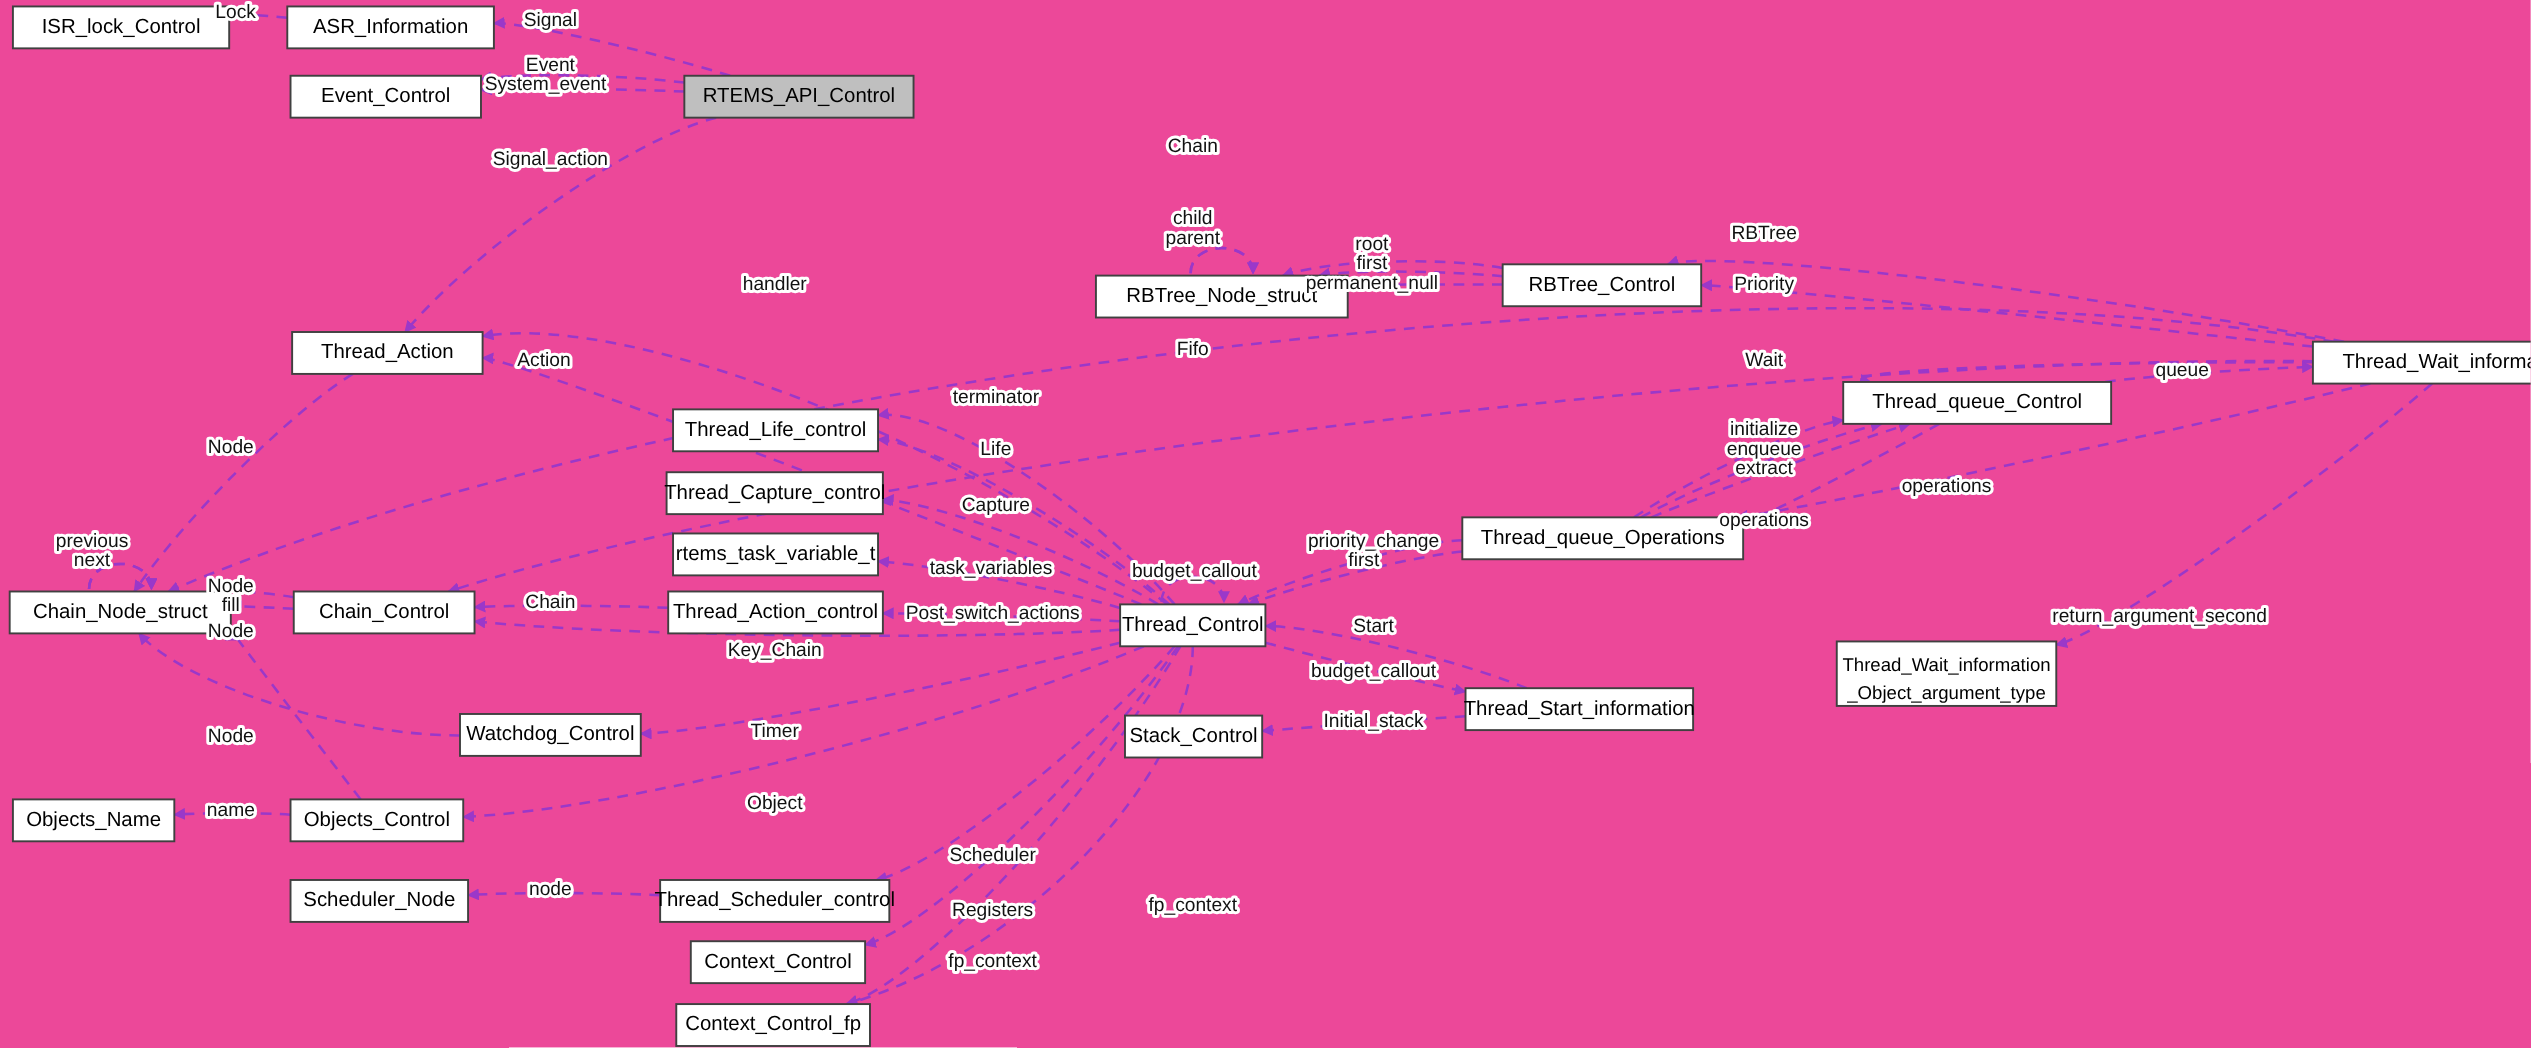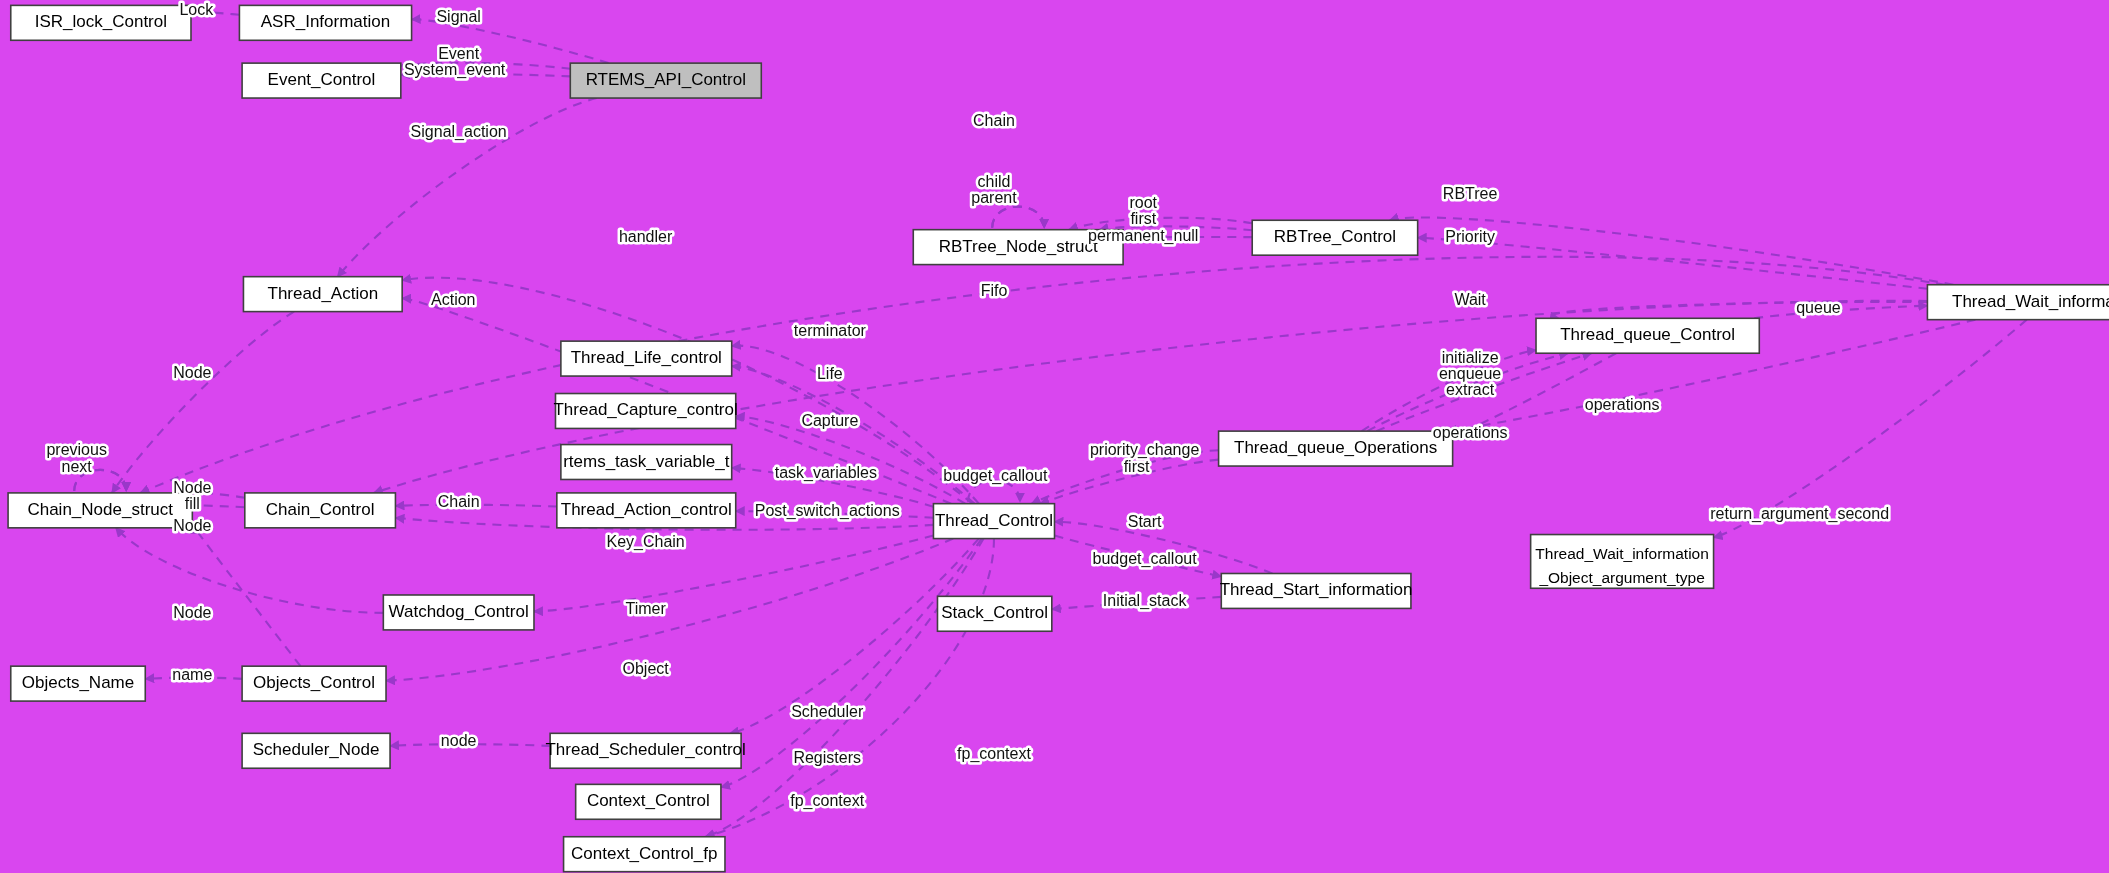--- a/index.html
+++ b/index.html
@@ -1,17 +1,17 @@
 <!DOCTYPE html>
 <html><head>
 <meta charset="utf-8">
 <style>
   html,body{margin:0;padding:0;background:#ffffff;}
   body{font-family:"Liberation Sans", sans-serif;}
-  #diagram-root{position:relative;width:2109px;height:873px;background:#d946ef;overflow:hidden;}
+  #diagram-root{position:relative;width:2109px;height:873px;background:#ec4899;overflow:hidden;}
   svg.graph{position:absolute;left:0;top:0;width:2109px;height:873px;}
   .node-rect{fill:#ffffff;stroke:#404040;stroke-width:1.6;}
   .node-rect.highlight{fill:#bfbfbf;}
   .node-label{font-family:"Liberation Sans", sans-serif;font-size:17px;fill:#000000;text-anchor:middle;dominant-baseline:middle;}
   .node-label.small{font-size:15.5px;}
   .edge{fill:none;stroke:#9a38c9;stroke-width:2.1;stroke-dasharray:9 7;}
   .edge-head{fill:#9a38c9;stroke:none;}
   .edge-label{font-family:"Liberation Sans", sans-serif;font-size:16px;fill:#111111;text-anchor:middle;dominant-baseline:middle;}
 </style>
 </head>

